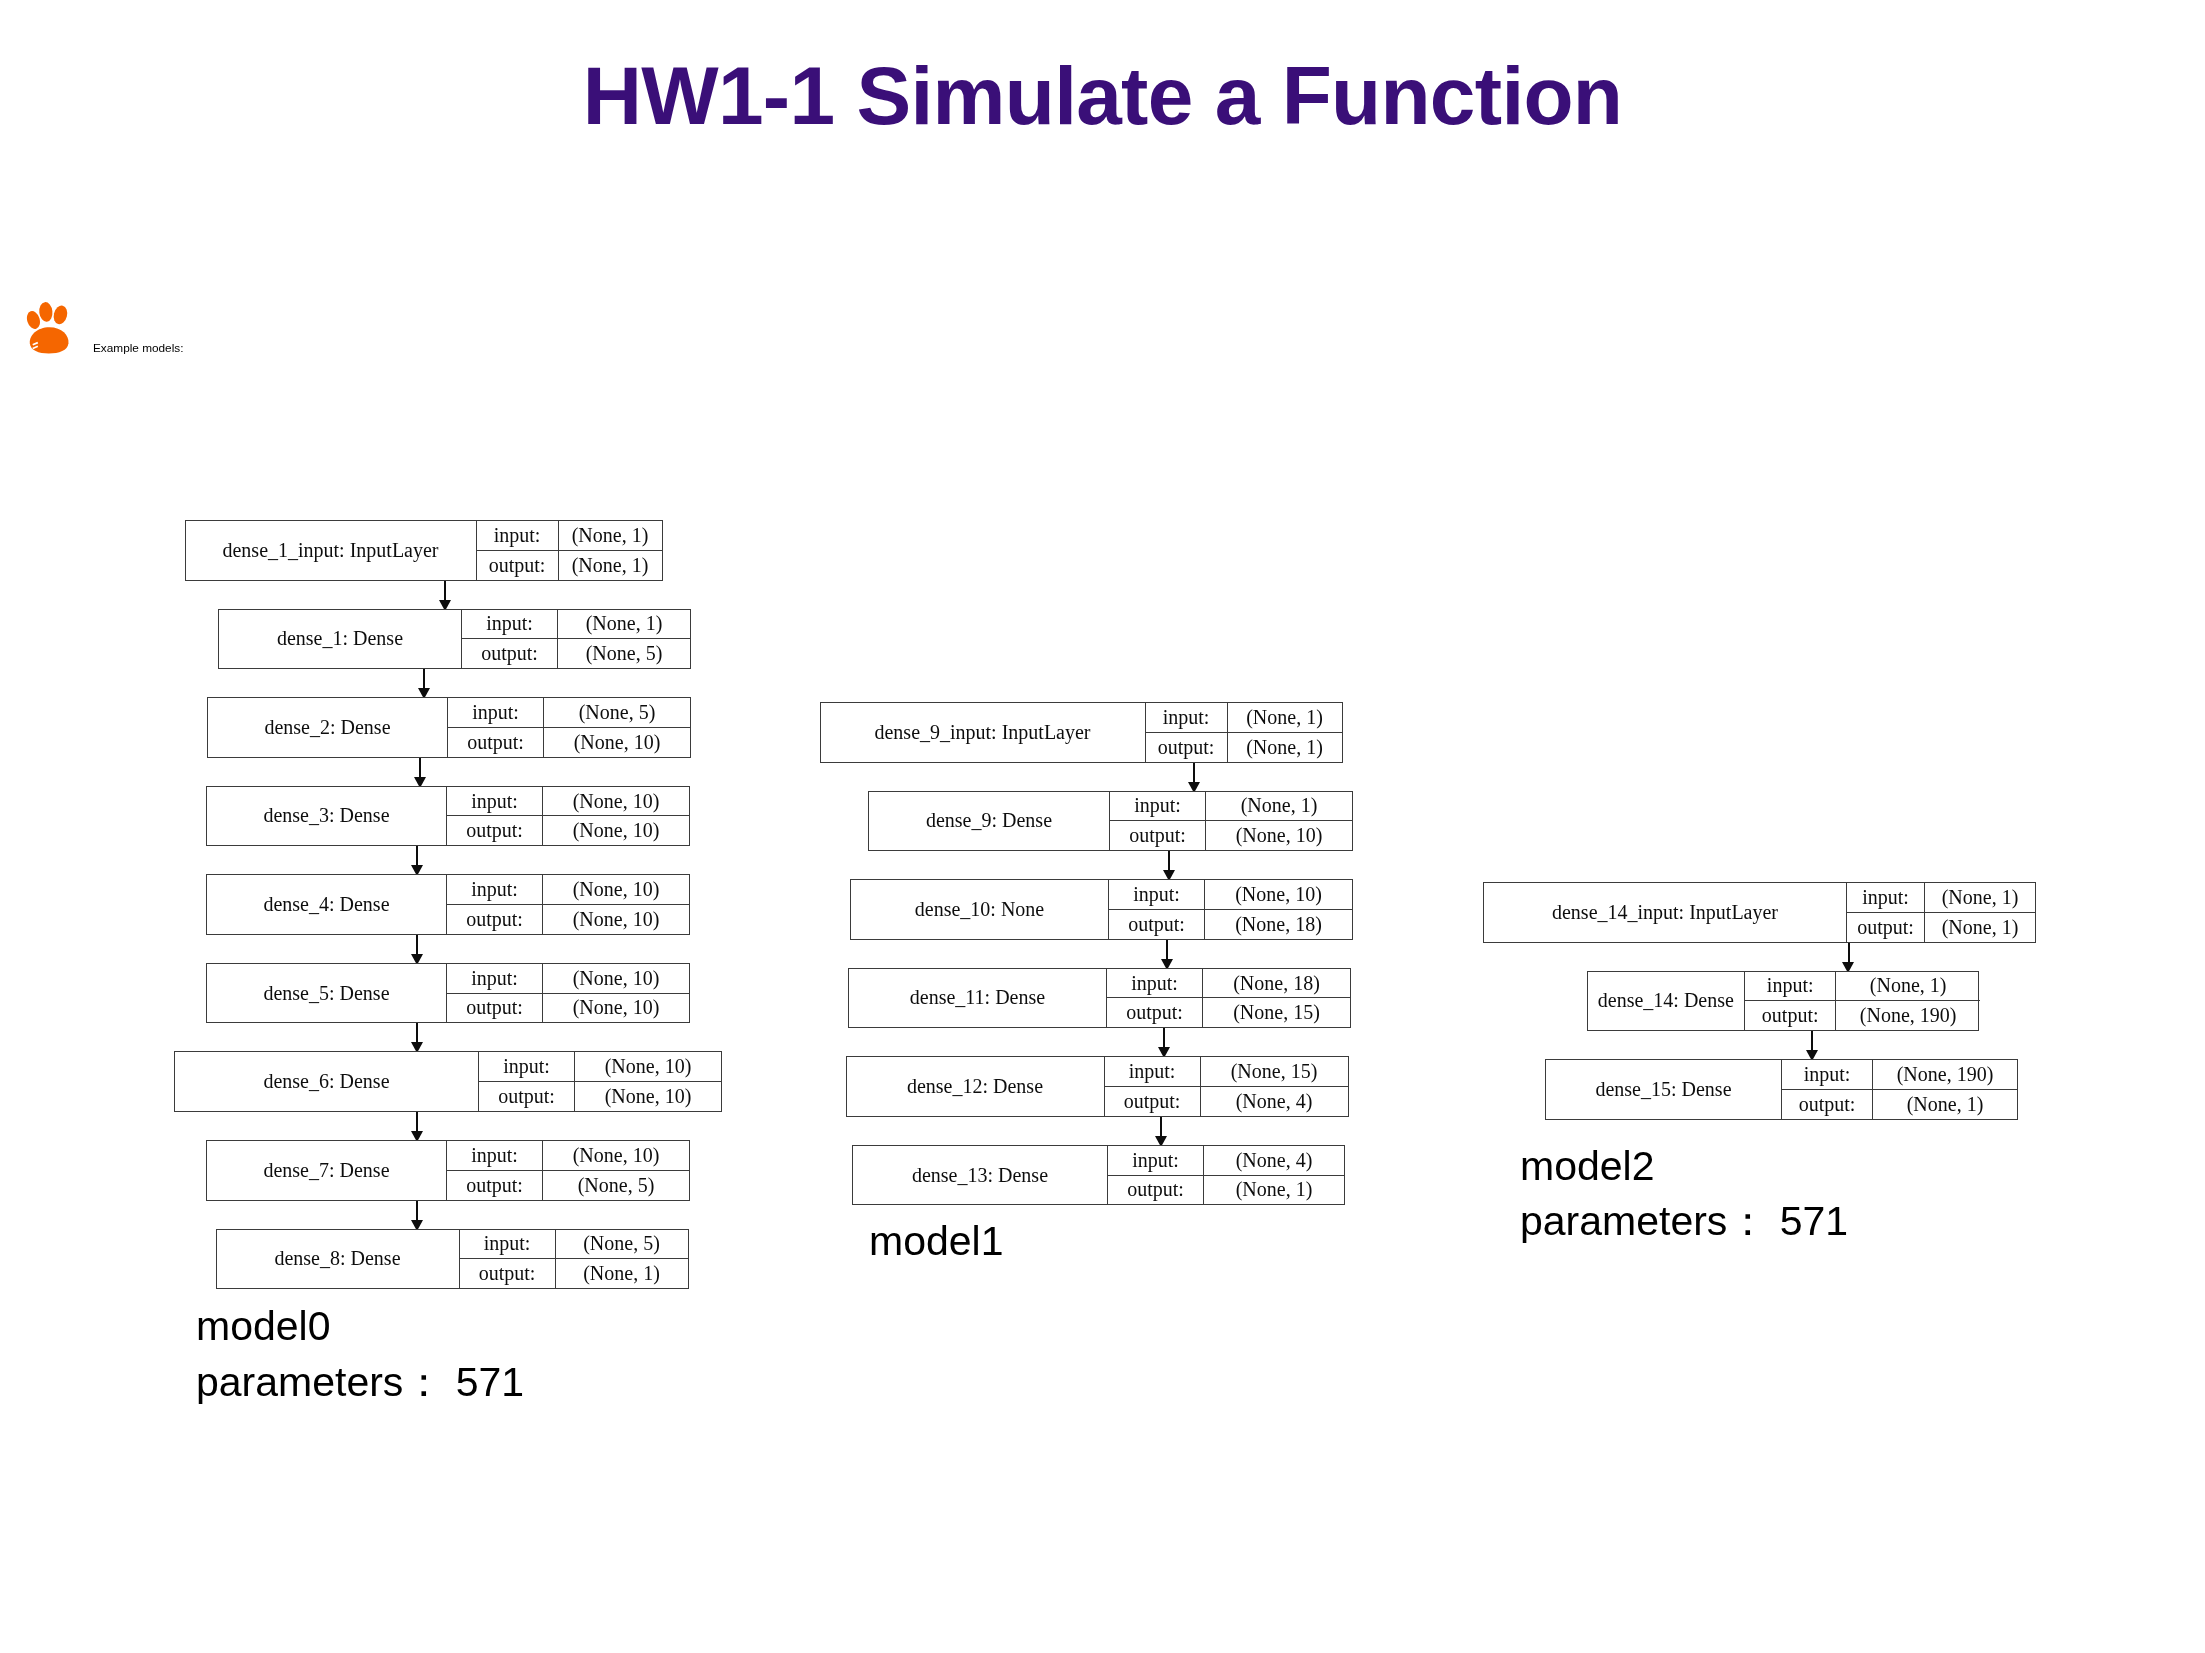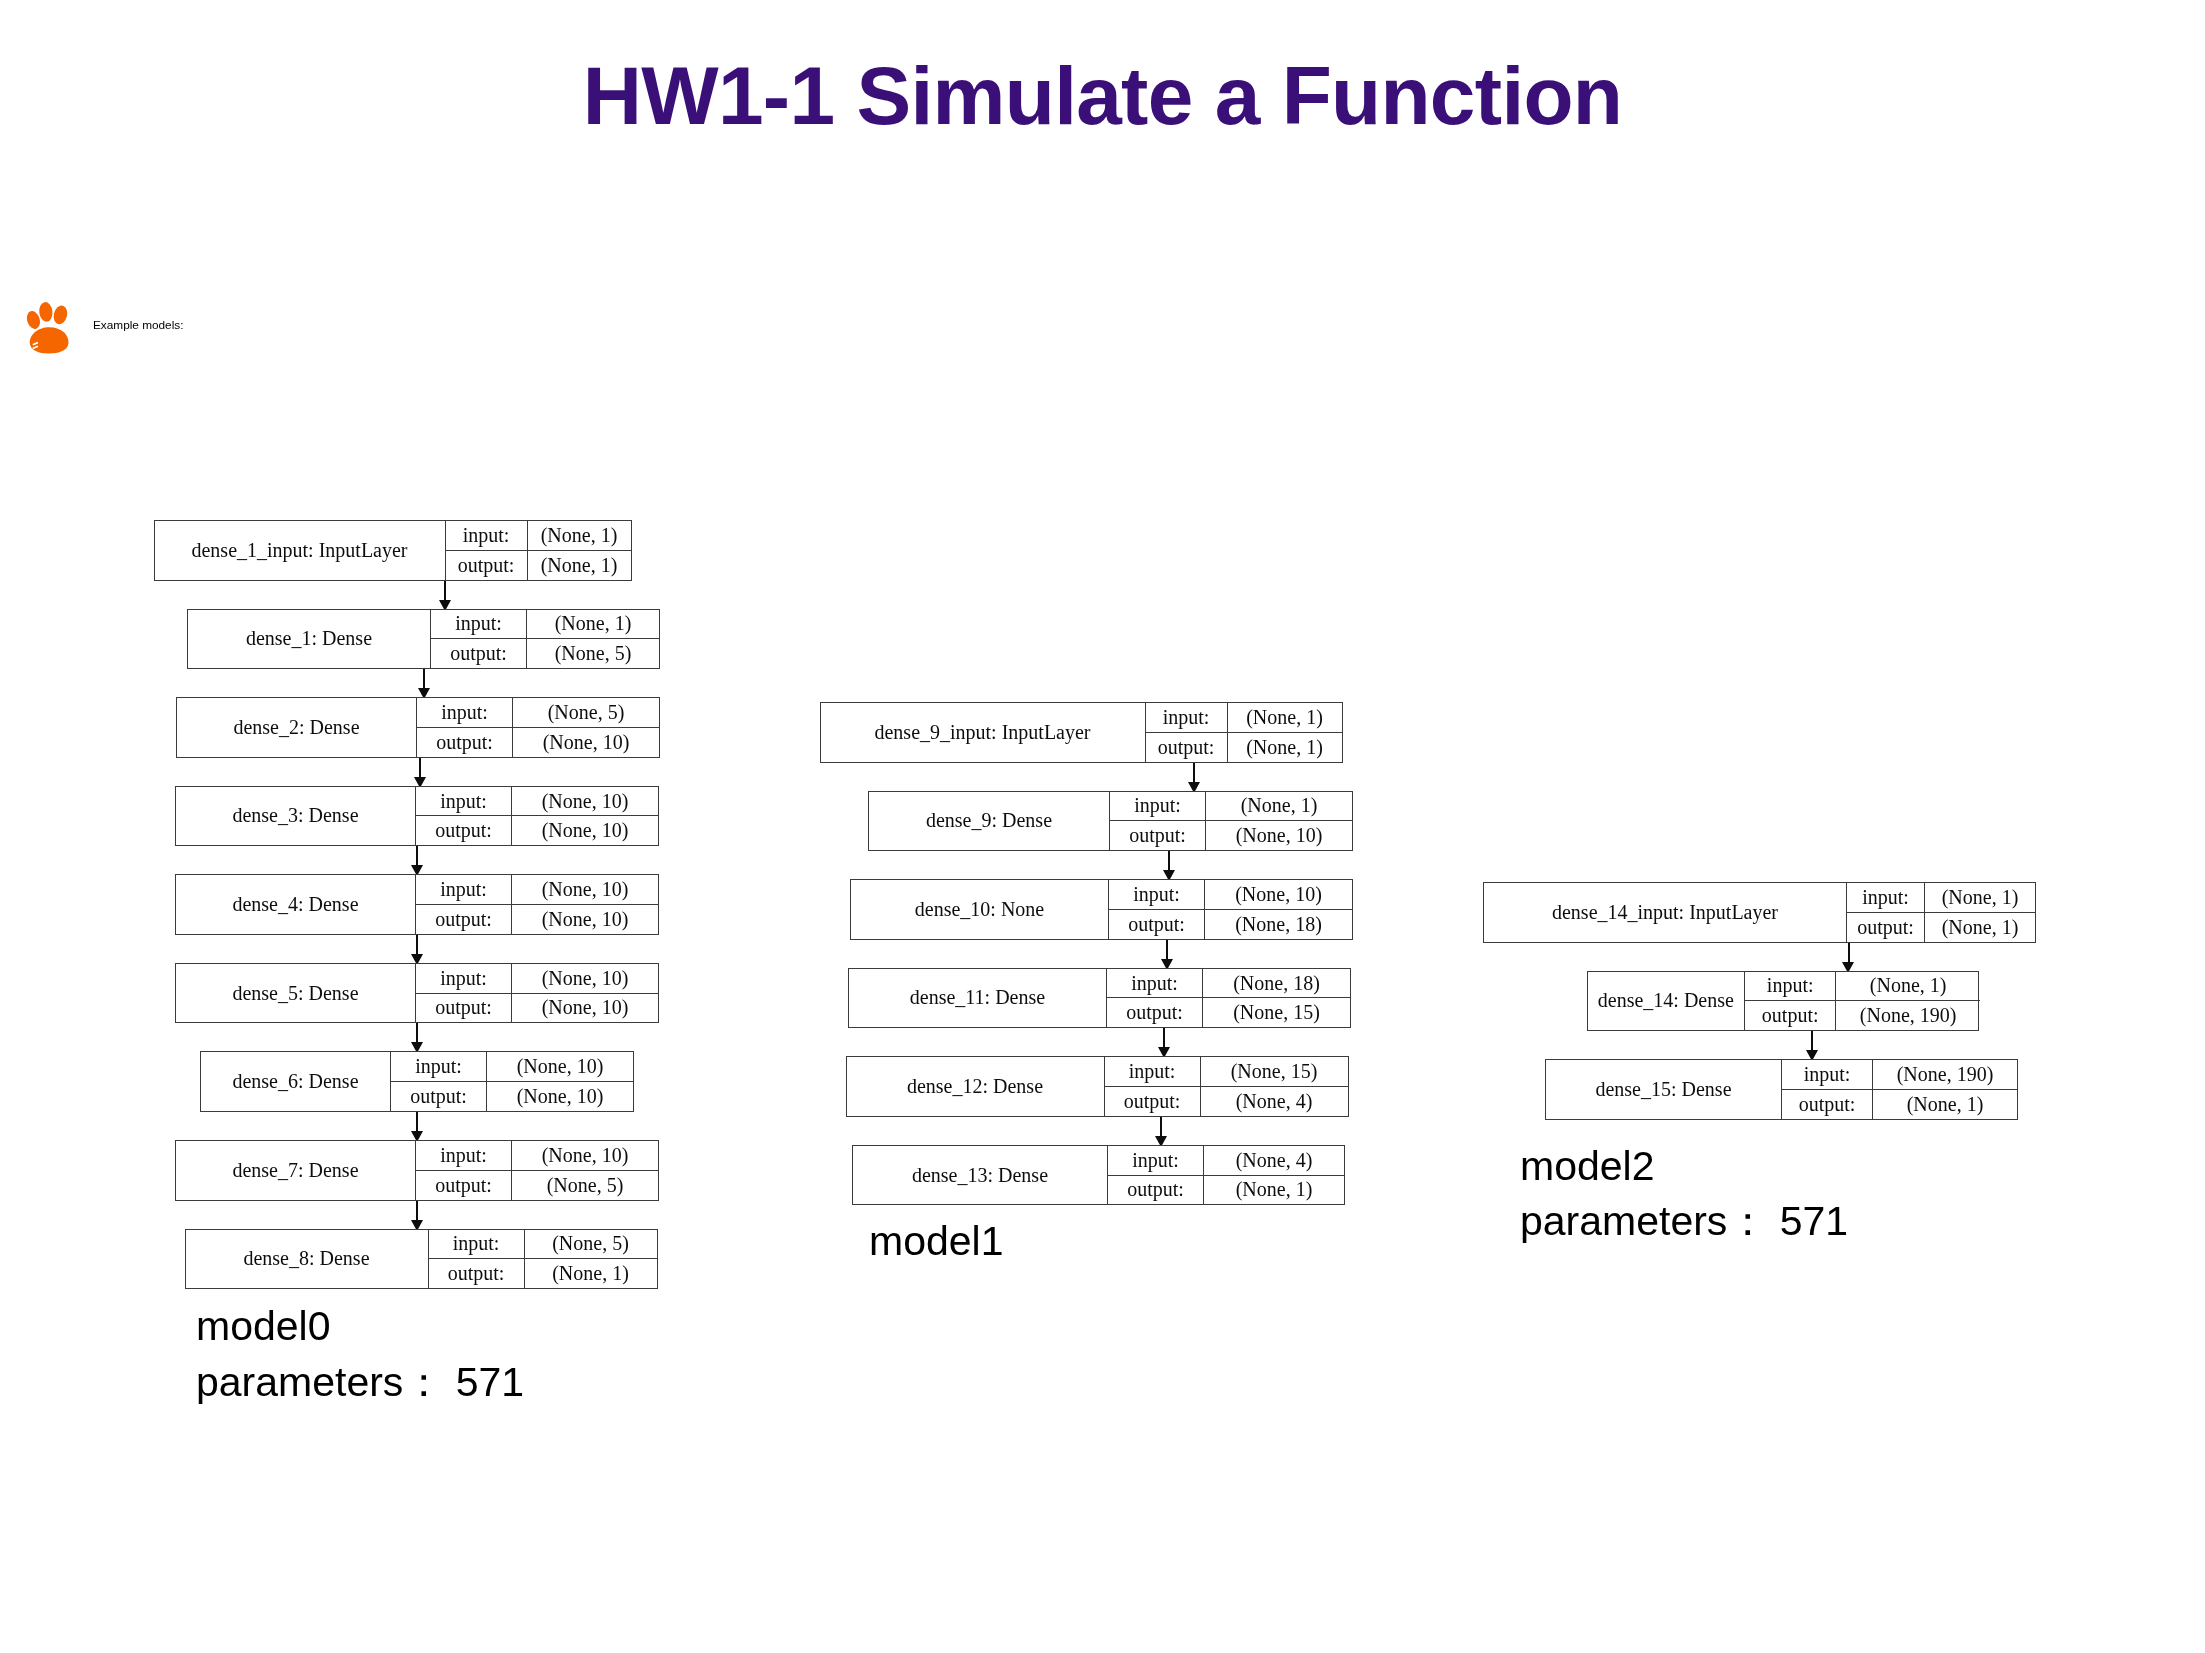--- a/index.html
+++ b/index.html
@@ -30,21 +30,21 @@
     color: #3a0f78;
     white-space: nowrap;
   }
 
   
   #bullet-row {
     position: absolute;
     left: 25px;
     top: 294px;
     display: flex;
-    align-items: center;
+    align-items: flex-end;
   }
   #paw-icon {
     width: 49px;
     height: 54px;
     flex: 0 0 auto;
     margin-right: 19px;
     margin-top: 7.4px;
   }
 
   
@@ -289,21 +289,21 @@
           </div>
         </div>
       </div>
     </div>
     <div class="connector">
       <div class="shaft" style="left:291px;"></div>
       <div class="head" style="left:286px;"></div>
     </div>
 
     <div class="node-row" style="padding-left:49px;">
-      <div class="node-box" style="width:434px;">
+      <div class="node-box" style="width:548px;">
         <div class="node-name" style="flex:1 1 auto;">dense_6: Dense</div>
         <div class="node-io">
           <div class="io-row top">
             <div class="io-label" style="width:96px;">input:</div>
             <div class="io-value" style="width:146px;">(None, 10)</div>
           </div>
           <div class="io-row">
             <div class="io-label" style="width:96px;">output:</div>
             <div class="io-value" style="width:146px;">(None, 10)</div>
           </div>

